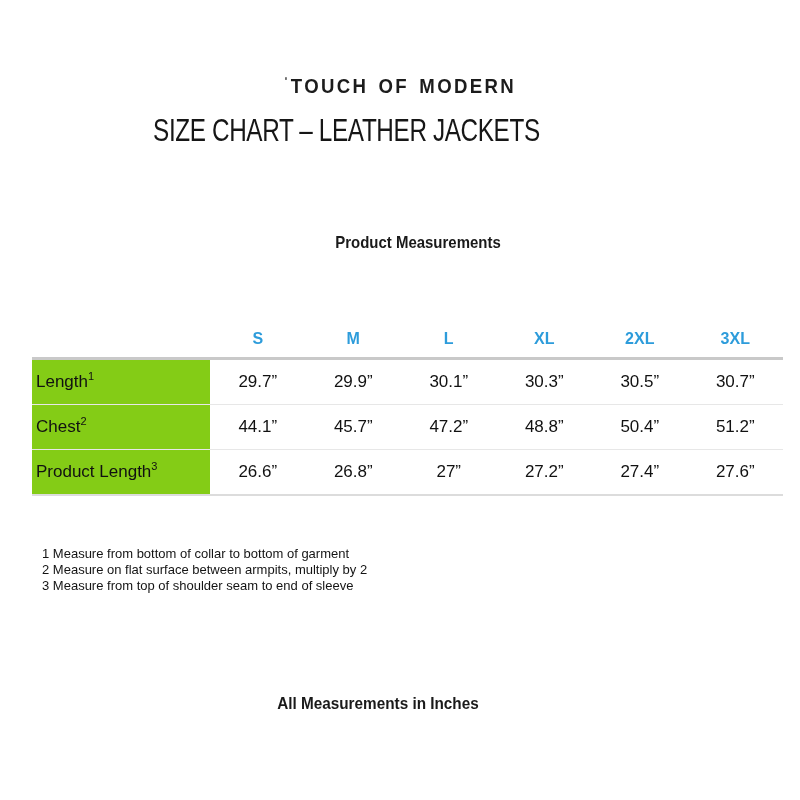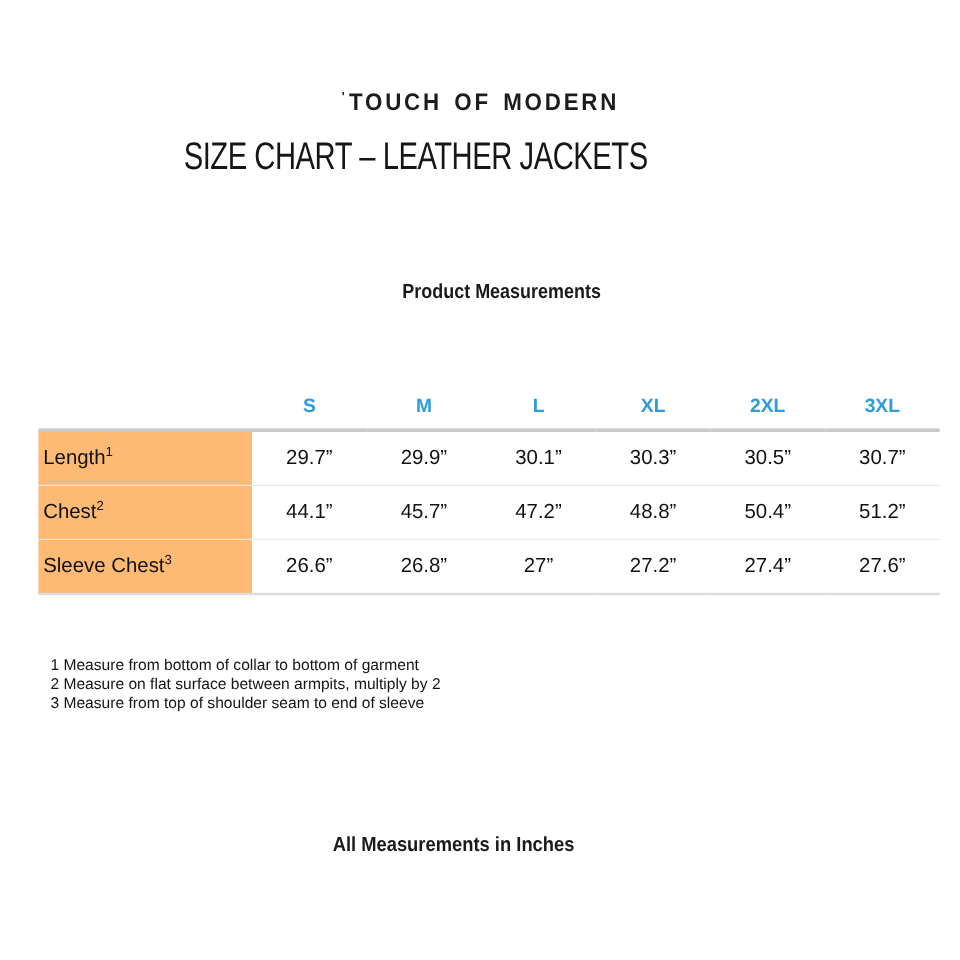--- a/index.html
+++ b/index.html
@@ -28,21 +28,21 @@
   table.sizes thead th{
     height:43px;vertical-align:bottom;padding-bottom:9px;
     font-size:16px;font-weight:bold;text-align:center;
     border-bottom:3px solid #c9c9c9;
   }
   table.sizes tbody td{
     height:44px;vertical-align:middle;font-size:17px;
     text-align:center;border-bottom:1px solid #e7e7e7;color:#111111;
   }
   table.sizes tbody tr:last-child td{border-bottom:2px solid #dcdcdc;}
-  td.rowlabel{background:#fdba74;text-align:left !important;padding-left:4px !important;}
+  td.rowlabel{background:#84cc16;text-align:left !important;padding-left:4px !important;}
   td.rowlabel sup{font-size:11px;line-height:0;}
   
   .footnotes{position:absolute;top:546px;left:42px;font-size:13px;line-height:16px;color:#141414;}
   
   .footer{position:absolute;top:694px;left:0;width:756px;text-align:center;
     font-size:17px;font-weight:600;white-space:nowrap;}
   .footer-inner{display:inline-block;transform:scaleX(0.9);transform-origin:center;}
 </style>
 </head>
 <body>
@@ -91,21 +91,21 @@
       <tr>
         <td class="rowlabel"><span>Chest</span><sup>2</sup></td>
         <td>44.1”</td>
         <td>45.7”</td>
         <td>47.2”</td>
         <td>48.8”</td>
         <td>50.4”</td>
         <td>51.2”</td>
       </tr>
       <tr>
-        <td class="rowlabel"><span>Sleeve Chest</span><sup>3</sup></td>
+        <td class="rowlabel"><span>Product Length</span><sup>3</sup></td>
         <td>26.6”</td>
         <td>26.8”</td>
         <td>27”</td>
         <td>27.2”</td>
         <td>27.4”</td>
         <td>27.6”</td>
       </tr>
     </tbody>
   </table>
 

